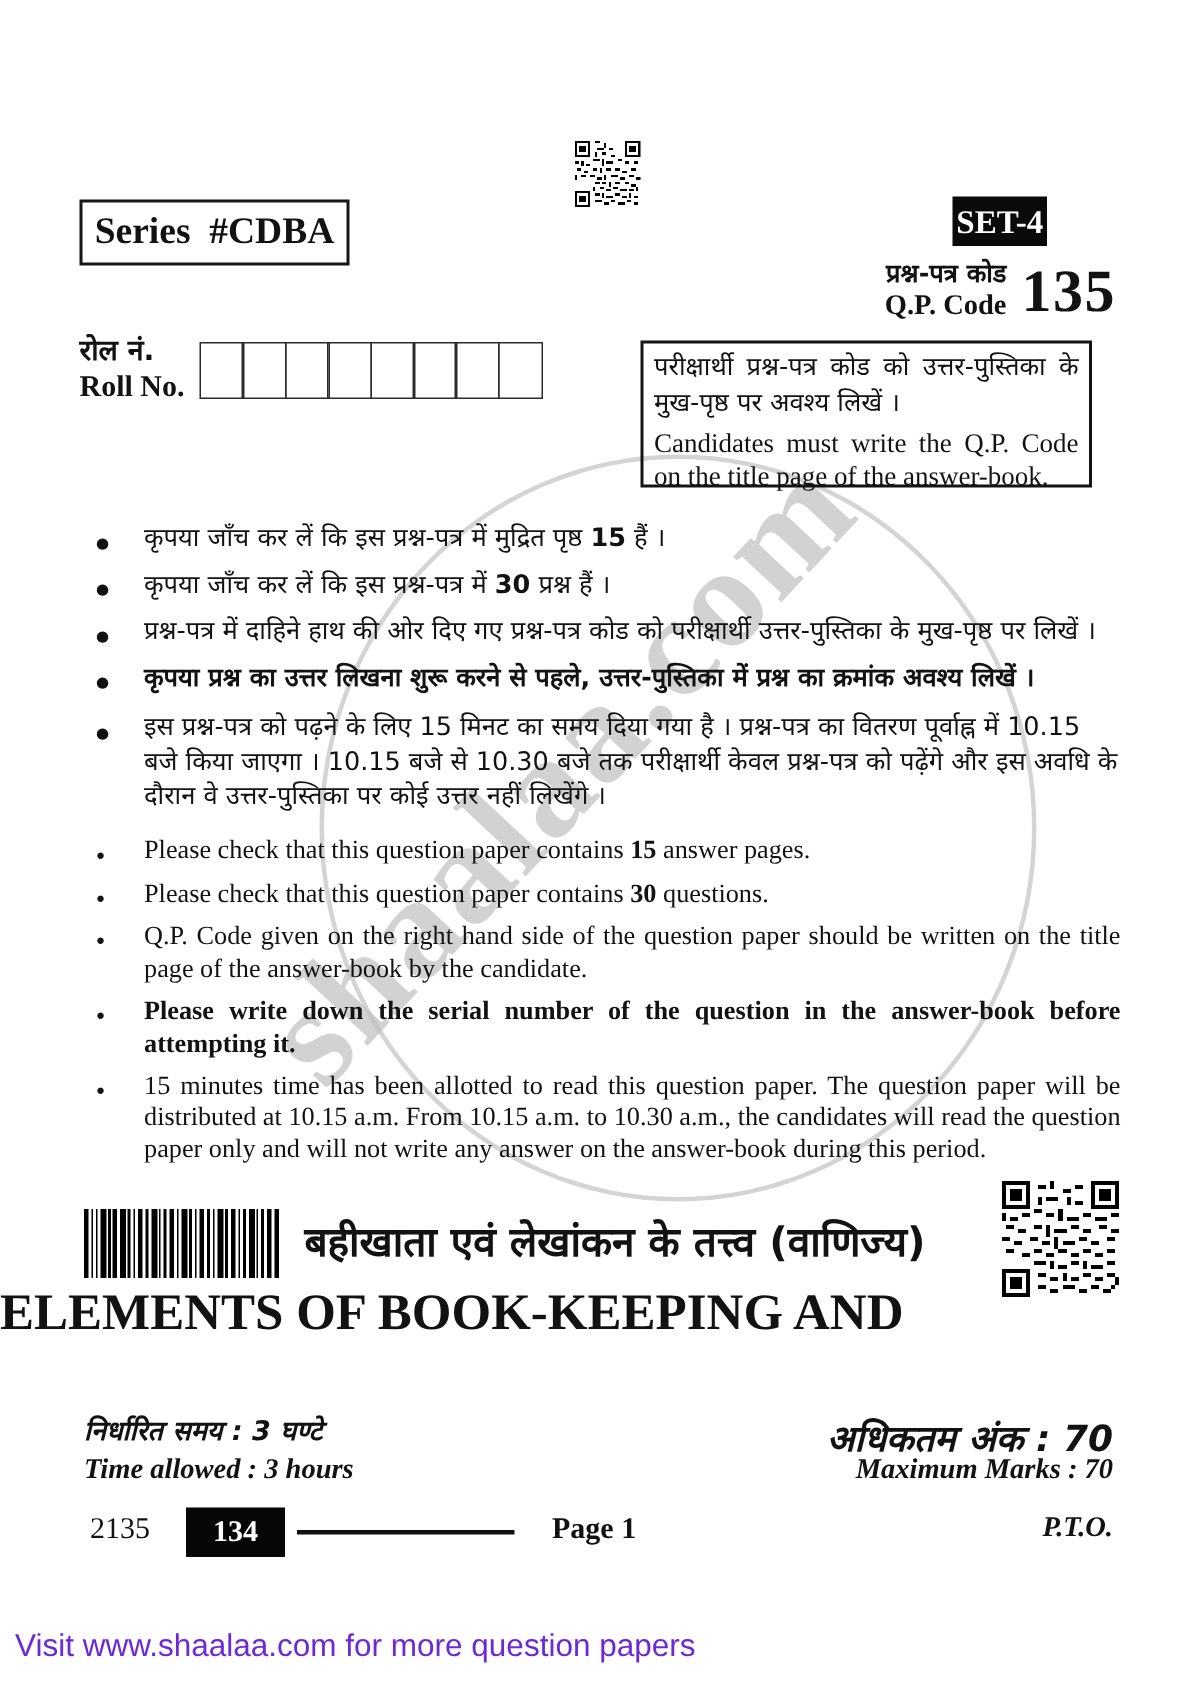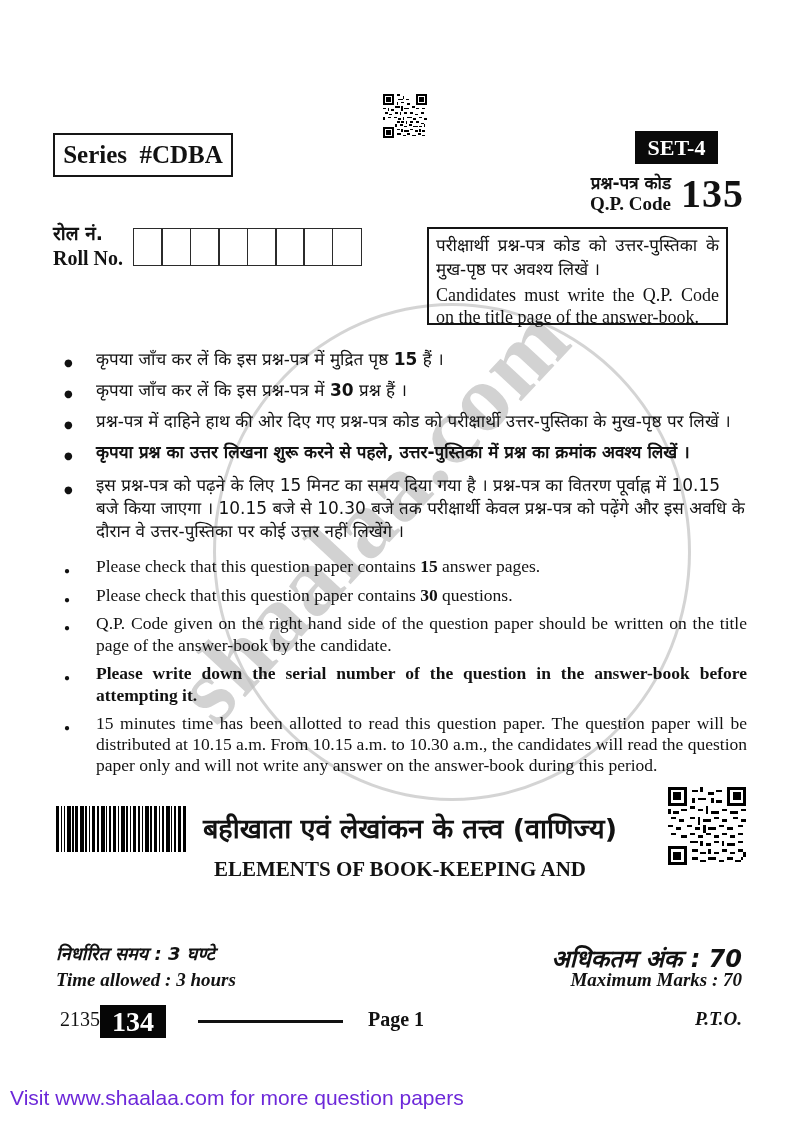--- a/index.html
+++ b/index.html
@@ -13,21 +13,21 @@
   .wm-text{left:152px;top:668px;transform:rotate(-47deg);transform-origin:0 0;
            font-family:"Liberation Serif","DejaVu Serif",serif;font-weight:600;
            font-size:96px;color:#bfbfbf;opacity:.7;letter-spacing:2px;white-space:nowrap;}
 
   
   .qr-top{left:383px;top:94px;width:44px;height:44px;}
   .series-box{left:53px;top:133px;width:180px;height:44px;border:2.5px solid #161616;
               box-sizing:border-box;display:flex;align-items:center;justify-content:center;}
   .series-box span{font-family:"Liberation Serif","DejaVu Serif",serif;font-weight:700;
                    font-size:25px;white-space:pre;}
-  .set-badge{left:635px;top:131px;width:83px;height:33px;background:#0a0a0a;color:#fff;
+  .set-badge{left:635px;top:131px;width:63px;height:33px;background:#0a0a0a;color:#fff;
              display:flex;align-items:center;justify-content:center;
              font-family:"Liberation Serif","DejaVu Serif",serif;font-weight:700;font-size:22px;text-align:right;}
   .qp-block{right:56px;top:173px;display:flex;align-items:center;gap:10px;}
   .qp-labels{text-align:right;}
   .qp-hi{font-size:17px;font-weight:600;line-height:20px;}
   .qp-en{font-family:"Liberation Serif","DejaVu Serif",serif;font-weight:700;font-size:19px;line-height:22px;}
   .qp-value{font-family:"Liberation Serif","DejaVu Serif",serif;font-weight:700;font-size:40px;
             letter-spacing:1px;line-height:40px;}
 
   
@@ -54,38 +54,38 @@
   .instructions li.hi:nth-child(4){margin-bottom:12px;}
   .instructions li.en{font-family:"Liberation Serif","DejaVu Serif",serif;font-size:17.5px;
                       line-height:21.5px;margin-bottom:7px;text-align:justify;}
   .instructions li.en.multi4{line-height:21px;}
   .instructions .b{font-weight:700;}
 
   
   .barcode{left:56px;top:806px;width:130px;height:46px;}
   .qr-bottom{left:668px;top:787px;width:78px;height:78px;}
   .title-hi{left:60px;top:813px;width:700px;text-align:center;font-weight:700;font-size:27px;line-height:32px;}
-  .title-en1{left:0;top:857px;width:800px;text-align:center;
-             font-family:"Liberation Serif","DejaVu Serif",serif;font-weight:700;font-size:21px;}
+  .title-en1{left:0;top:857px;width:800px;text-align:left;
+             font-family:"Liberation Serif","DejaVu Serif",serif;font-weight:700;font-size:34px;}
   .title-en2{left:0;top:890px;width:800px;text-align:center;
              font-family:"Liberation Serif","DejaVu Serif",serif;font-weight:700;font-size:26px;}
 
   
   .time-hi{left:56px;top:941px;font-style:italic;font-weight:600;font-size:18px;}
   .time-en{left:56px;top:969px;font-family:"Liberation Serif","DejaVu Serif",serif;
            font-style:italic;font-weight:600;font-size:19px;}
   .marks-hi{right:58px;top:941px;font-style:italic;font-weight:600;font-size:24px;text-align:right;}
   .marks-en{right:58px;top:969px;font-family:"Liberation Serif","DejaVu Serif",serif;
             font-style:italic;font-weight:600;font-size:19px;text-align:right;}
 
   
   .footer-code{left:60px;top:1008px;font-family:"Liberation Serif","DejaVu Serif",serif;font-size:20px;}
-  .footer-box{left:100px;top:1005px;width:66px;height:33px;background:#060606;color:#fff;
+  .footer-box{left:124px;top:1005px;width:66px;height:33px;background:#060606;color:#fff;
               display:flex;align-items:center;justify-content:center;
-              font-family:"Liberation Serif","DejaVu Serif",serif;font-weight:700;font-size:28px;}
+              font-family:"Liberation Serif","DejaVu Serif",serif;font-weight:700;font-size:20px;}
   .footer-line{left:198px;top:1020px;width:145px;height:3px;background:#121212;}
   .footer-page{left:368px;top:1008px;font-family:"Liberation Serif","DejaVu Serif",serif;
                font-weight:700;font-size:20px;}
   .footer-pto{right:58px;top:1008px;font-family:"Liberation Serif","DejaVu Serif",serif;
               font-style:italic;font-weight:700;font-size:19px;}
 
   .caption{left:10px;top:1086px;font-family:"Liberation Sans","DejaVu Sans",sans-serif;
            font-size:21px;color:#6d28d9;}
 </style>
 </head>

